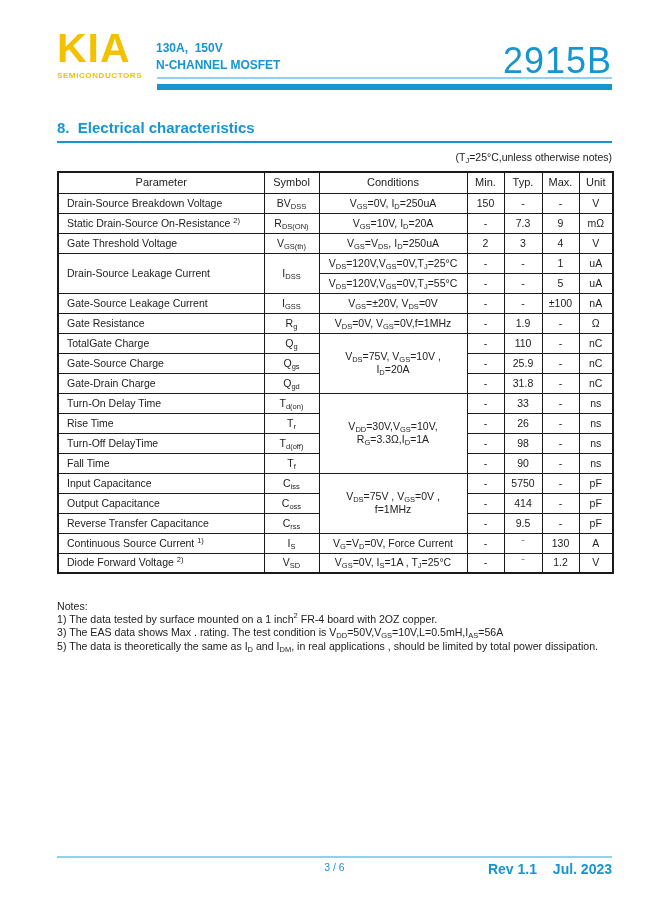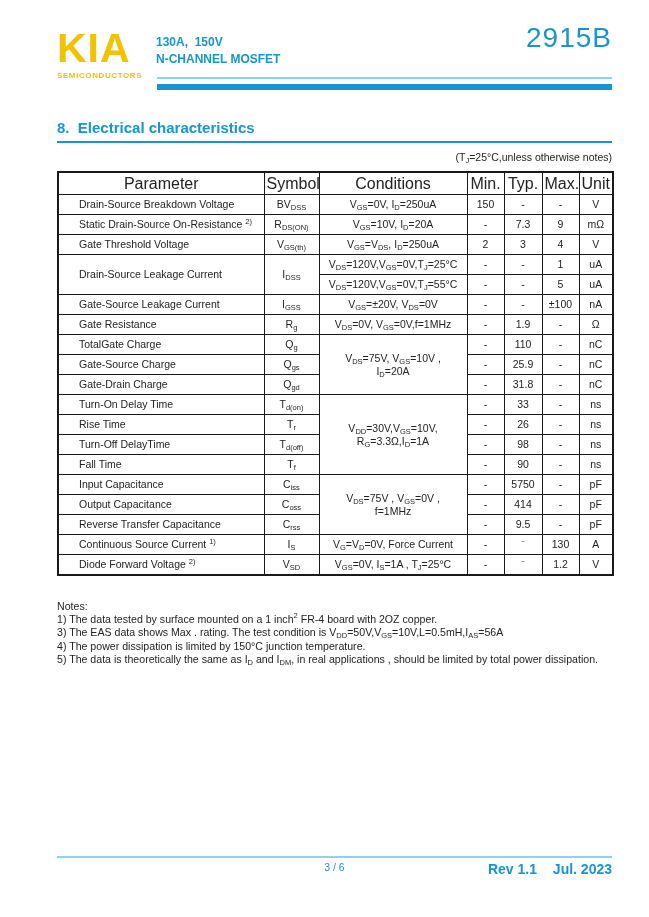--- a/index.html
+++ b/index.html
@@ -11,37 +11,37 @@
   }
   *{box-sizing:border-box;}
   html,body{margin:0;padding:0;background:#fff;}
   body{font-family:"Liberation Sans", sans-serif;}
   .page{position:relative;width:649px;height:917px;background:#fff;overflow:hidden;color:var(--ink);}
 
   
   .brand{position:absolute;left:57px;top:26px;width:110px;}
   .brand-logo{font-size:41px;font-weight:bold;color:var(--yellow);line-height:44px;letter-spacing:1px;}
   .brand-sub{font-size:8px;font-weight:bold;color:var(--yellow);letter-spacing:0.6px;margin-top:1px;white-space:nowrap;}
-  .hdr-mid{position:absolute;left:156px;top:34px;color:var(--blue);font-weight:bold;font-size:12px;line-height:17px;white-space:pre;}
-  .part-number{position:absolute;top:22px;right:37px;font-size:28px;color:var(--blue);letter-spacing:1px;}
+  .hdr-mid{position:absolute;left:156px;top:40px;color:var(--blue);font-weight:bold;font-size:12px;line-height:17px;white-space:pre;}
+  .part-number{position:absolute;top:40px;right:37px;font-size:36px;color:var(--blue);letter-spacing:1px;}
   .hline-thin{position:absolute;left:157px;top:77px;width:455px;height:2px;background:var(--lightblue);}
   .hline-thick{position:absolute;left:157px;top:84px;width:455px;height:6px;background:var(--blue);}
 
   
   .sec-title{position:absolute;left:57px;top:119px;font-size:15px;font-weight:bold;color:var(--blue);white-space:pre;text-align:right;}
   .sec-underline{position:absolute;left:57px;top:141px;width:555px;height:2px;background:var(--blue);}
   .cond-note{position:absolute;left:57px;top:151px;width:555px;text-align:right;font-size:10.5px;color:var(--ink);}
 
   
   .spec-table{position:absolute;left:57px;top:171px;width:555px;border-collapse:collapse;table-layout:fixed;
               border:2px solid var(--border);}
   .spec-table th,.spec-table td{border:1px solid var(--border);font-size:10.5px;font-weight:normal;
               text-align:center;color:var(--ink);height:20px;padding:1px 2px;line-height:1.2;overflow:hidden;}
-  .spec-table th{height:21px;font-size:16px;}
-  .spec-table td.cell-left{text-align:left;padding-left:20px;}
+  .spec-table th{height:21px;font-size:11px;}
+  .spec-table td.cell-left{text-align:left;padding-left:8px;}
   sub{font-size:7.5px;vertical-align:-2px;line-height:0;}
   sup{font-size:7.5px;line-height:0;}
 
   
   .notes{position:absolute;left:57px;top:600px;width:558px;font-size:10.6px;line-height:13.2px;color:var(--ink);}
 
   
   .foot-line{position:absolute;left:57px;top:856px;width:555px;height:2px;background:var(--lightblue);}
   .foot-page{position:absolute;left:57px;top:861px;width:555px;text-align:center;color:var(--blue);font-weight:normal;font-size:10.5px;}
   .foot-rev{position:absolute;top:861px;right:37px;color:var(--blue);font-weight:bold;font-size:14px;}
@@ -250,21 +250,20 @@
           <td>1.2</td>
           <td>V</td>
         </tr>
       </tbody>
   </table>
 
   <div class="notes">
     <div>Notes:</div>
     <div>1) The data tested by surface mounted on a 1 inch<sup>2</sup> FR-4 board with 2OZ copper.</div>
     <div>3) The EAS data shows Max . rating. The test condition is V<sub>DD</sub>=50V,V<sub>GS</sub>=10V,L=0.5mH,I<sub>AS</sub>=56A</div>
-    <div>4) The power dissipation is limited by 150°C  junction temperature.</div>
     <div>5) The data is theoretically the same as I<sub>D</sub> and I<sub>DM</sub>, in real applications , should be limited by total power dissipation.</div>
   </div>
 
   <div class="foot-line"></div>
   <div class="foot-page">3 / 6</div>
   <div class="foot-rev">
     <span>Rev 1.1</span>
     <span>Jul. 2023</span>
   </div>
 

